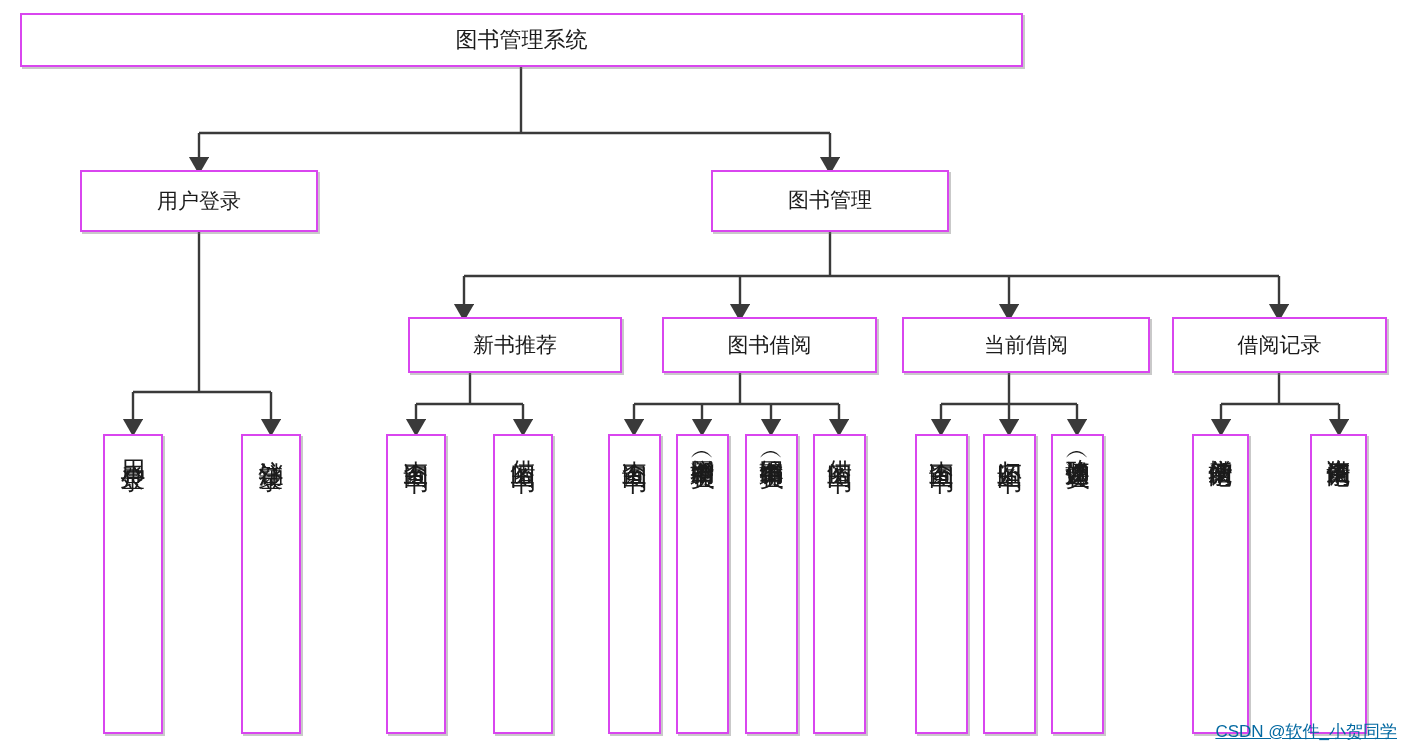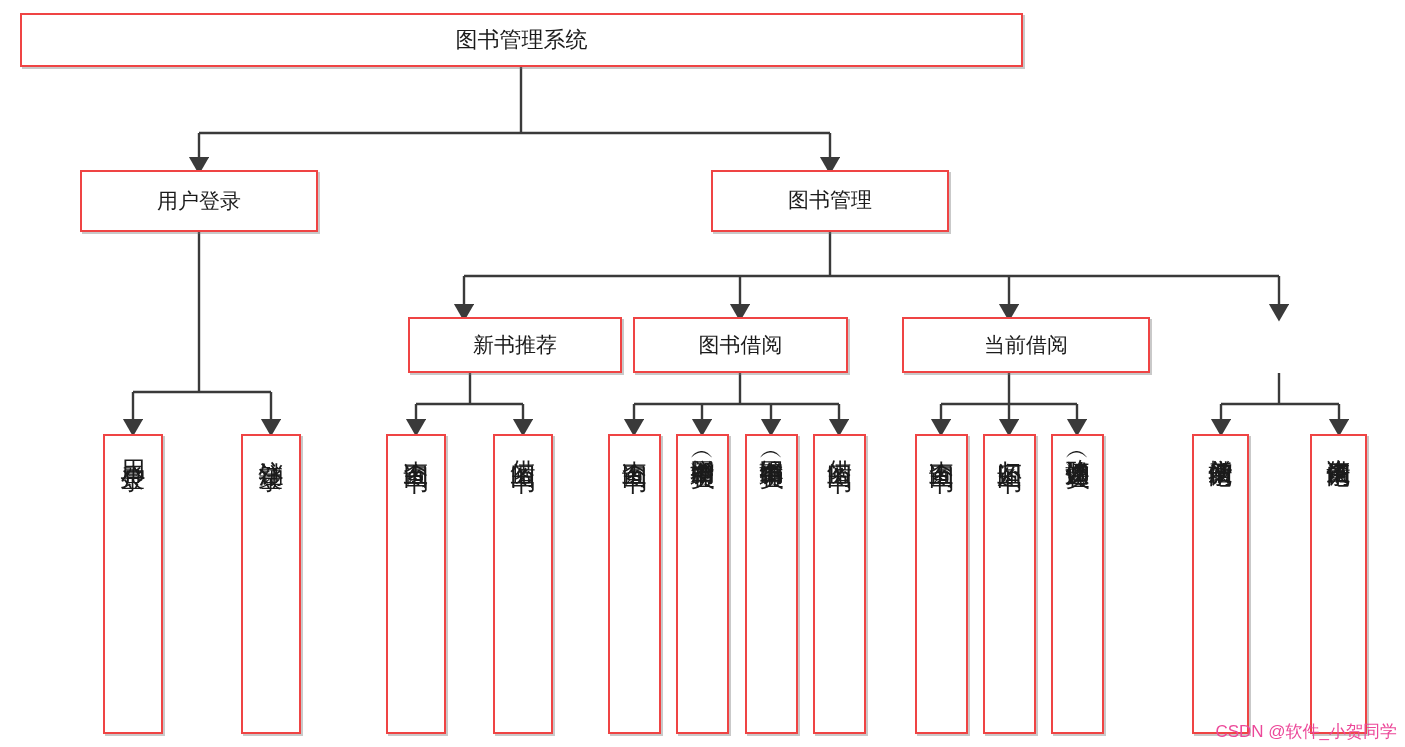--- a/index.html
+++ b/index.html
@@ -21,21 +21,21 @@
     position: absolute;
     left: 0;
     top: 0;
     width: 1405px;
     height: 747px;
   }
   .node {
     position: absolute;
     box-sizing: border-box;
     background: #ffffff;
-    border: 2px solid #ef4444;
+    border: 2px solid #d946ef;
     box-shadow: 2px 2px 0 0 rgba(120,120,120,0.40);
     display: flex;
     align-items: center;
     justify-content: center;
     z-index: 3;
   }
   .node-label {
     color: #1b1b1b;
     text-align: center;
     line-height: 1.12;
@@ -63,23 +63,24 @@
   }
   .v-node.tall-text .node-label {
     font-size: 24px;
     letter-spacing: 1px;
   }
   .watermark {
     position: absolute;
     right: 8px;
     bottom: 4px;
     font-size: 17px;
-    color: #ec4899;
+    color: #0369a1;
     z-index: 6;
     white-space: nowrap;
+    text-decoration: underline;
   }
 </style>
 </head>
 <body>
 
 <div id="canvas">
 
   <svg id="wires" viewBox="0 0 1405 747" xmlns="http://www.w3.org/2000/svg">
     <defs>
       <marker id="arw" markerWidth="9" markerHeight="9" refX="1.2" refY="4.2" orient="auto" markerUnits="strokeWidth">
@@ -139,28 +140,31 @@
   </div>
 
   <div class="node h-node" style="left:711px; top:170px; width:238px; height:62px;font-family:Liberation Serif, serif;">
     <span class="node-label">图书管理</span>
   </div>
 
   <div class="node h-node" style="left:363px; top:317px; width:214px; height:56px;margin-left:45px;">
     <span class="node-label">新书推荐</span>
   </div>
 
-  <div class="node h-node" style="left:633px; top:317px; width:215px; height:56px;">
+  <div class="node h-node" style="left:662px; top:317px; width:215px; height:56px;">
     <span class="node-label">图书借阅</span>
   </div>
 
   <div class="node h-node" style="left:902px; top:317px; width:248px; height:56px;">
     <span class="node-label">当前借阅</span>
   </div>
 
+  <div class="node h-node" style="left:1172px; top:317px; width:215px; height:56px;">
+    <span class="node-label">借阅记录</span>
+  </div>
 
   <div class="node v-node" style="left:103px; top:434px; width:60px; height:300px;">
     <span class="node-label">用户登录</span>
   </div>
 
   <div class="node v-node" style="left:241px; top:434px; width:60px; height:300px;">
     <span class="node-label">注销登录</span>
   </div>
 
   <div class="node v-node" style="left:386px; top:434px; width:60px; height:300px;">

